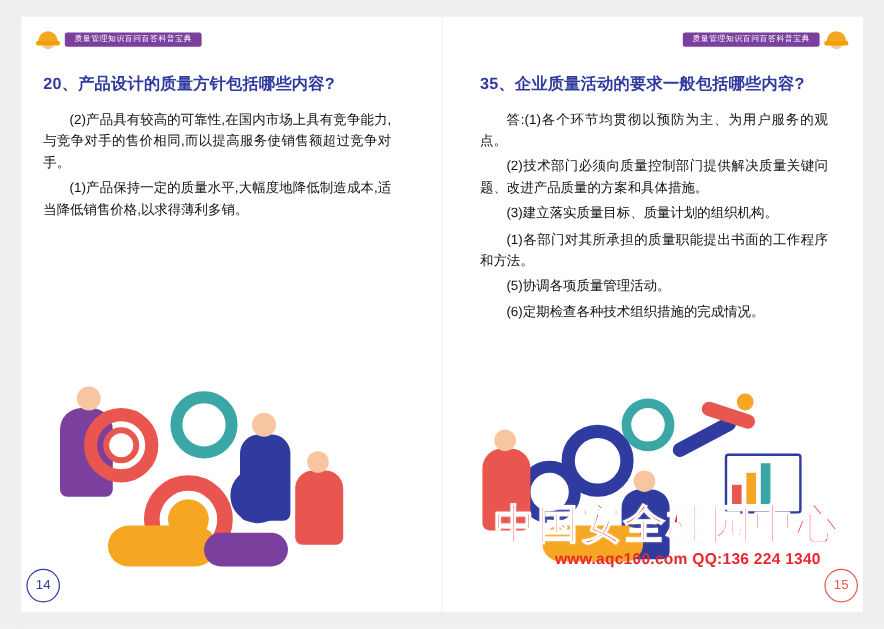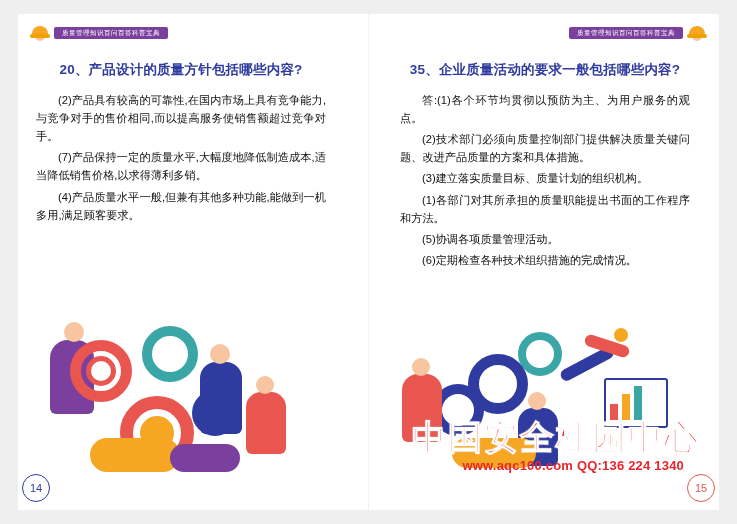--- a/index.html
+++ b/index.html
@@ -107,21 +107,20 @@
   .col-left  { left: 36px; }
   .col-right { left: 400px; }
 
   .q-title {
     color: #2f3b9e;
     font-weight: bold;
     font-size: 13.5px;
     line-height: 1.55;
     margin: 0 0 10px 0;
     letter-spacing: .2px;
-    text-align: center;
   }
 
   .para {
     font-size: 11.2px;
     line-height: 1.62;
     margin: 0 0 3px 0;
     text-align: justify;
     text-indent: 22px;
     color: #111111;
   }
@@ -260,22 +259,21 @@
       <div class="dome"></div>
       <div class="face"></div>
       <div class="brim"></div>
     </div>
     <div class="header-badge">质量管理知识百问百答科普宝典</div>
   </div>
 
   <div class="col col-left">
     <h2 class="q-title">20、产品设计的质量方针包括哪些内容?</h2>
     <p class="para">(2)产品具有较高的可靠性,在国内市场上具有竞争能力,与竞争对手的售价相同,而以提高服务使销售额超过竞争对手。</p>
-    <p class="para">(7)产品保持一定的质量水平,大幅度地降低制造成本,适当降低销售价格,以求得薄利多销。</p>
-    <p class="para">(4)产品质量水平一般,但兼有其他多种功能,能做到一机多用,满足顾客要求。</p>
+    <p class="para">(1)产品保持一定的质量水平,大幅度地降低制造成本,适当降低销售价格,以求得薄利多销。</p>
   </div>
 
   <div class="col col-right">
     <h2 class="q-title">35、企业质量活动的要求一般包括哪些内容?</h2>
     <p class="para">答:(1)各个环节均贯彻以预防为主、为用户服务的观点。</p>
     <p class="para">(2)技术部门必须向质量控制部门提供解决质量关键问题、改进产品质量的方案和具体措施。</p>
     <p class="para">(3)建立落实质量目标、质量计划的组织机构。</p>
     <p class="para">(1)各部门对其所承担的质量职能提出书面的工作程序和方法。</p>
     <p class="para">(5)协调各项质量管理活动。</p>
     <p class="para">(6)定期检查各种技术组织措施的完成情况。</p>

